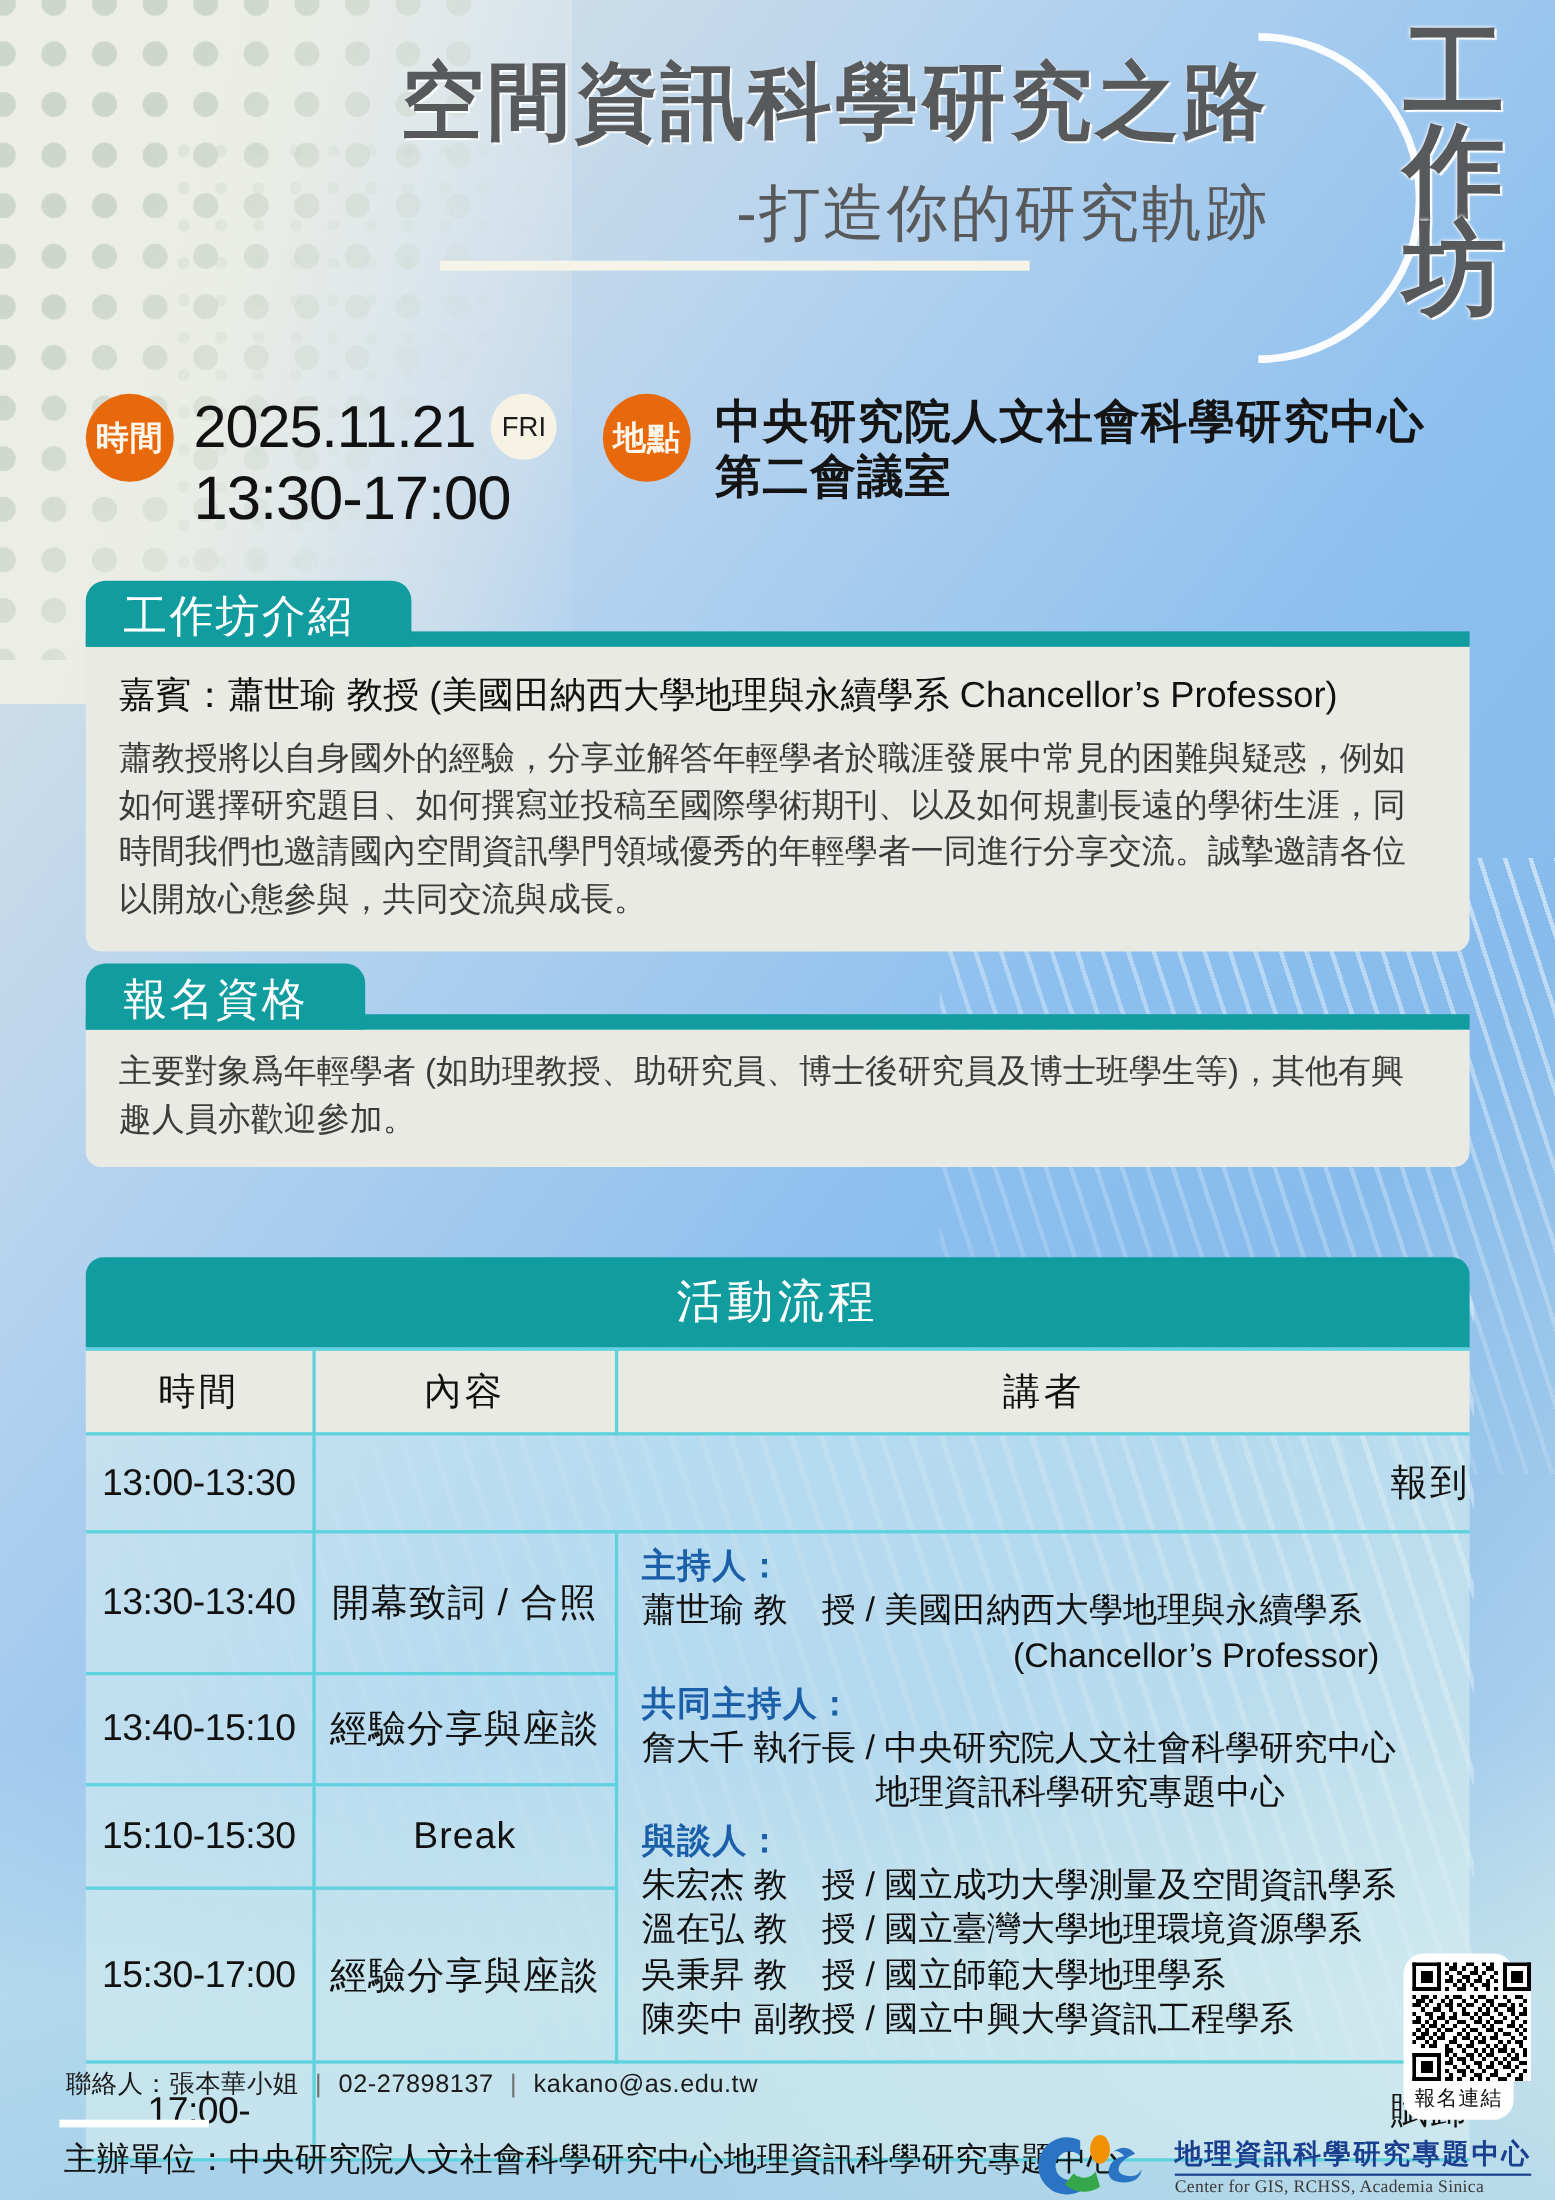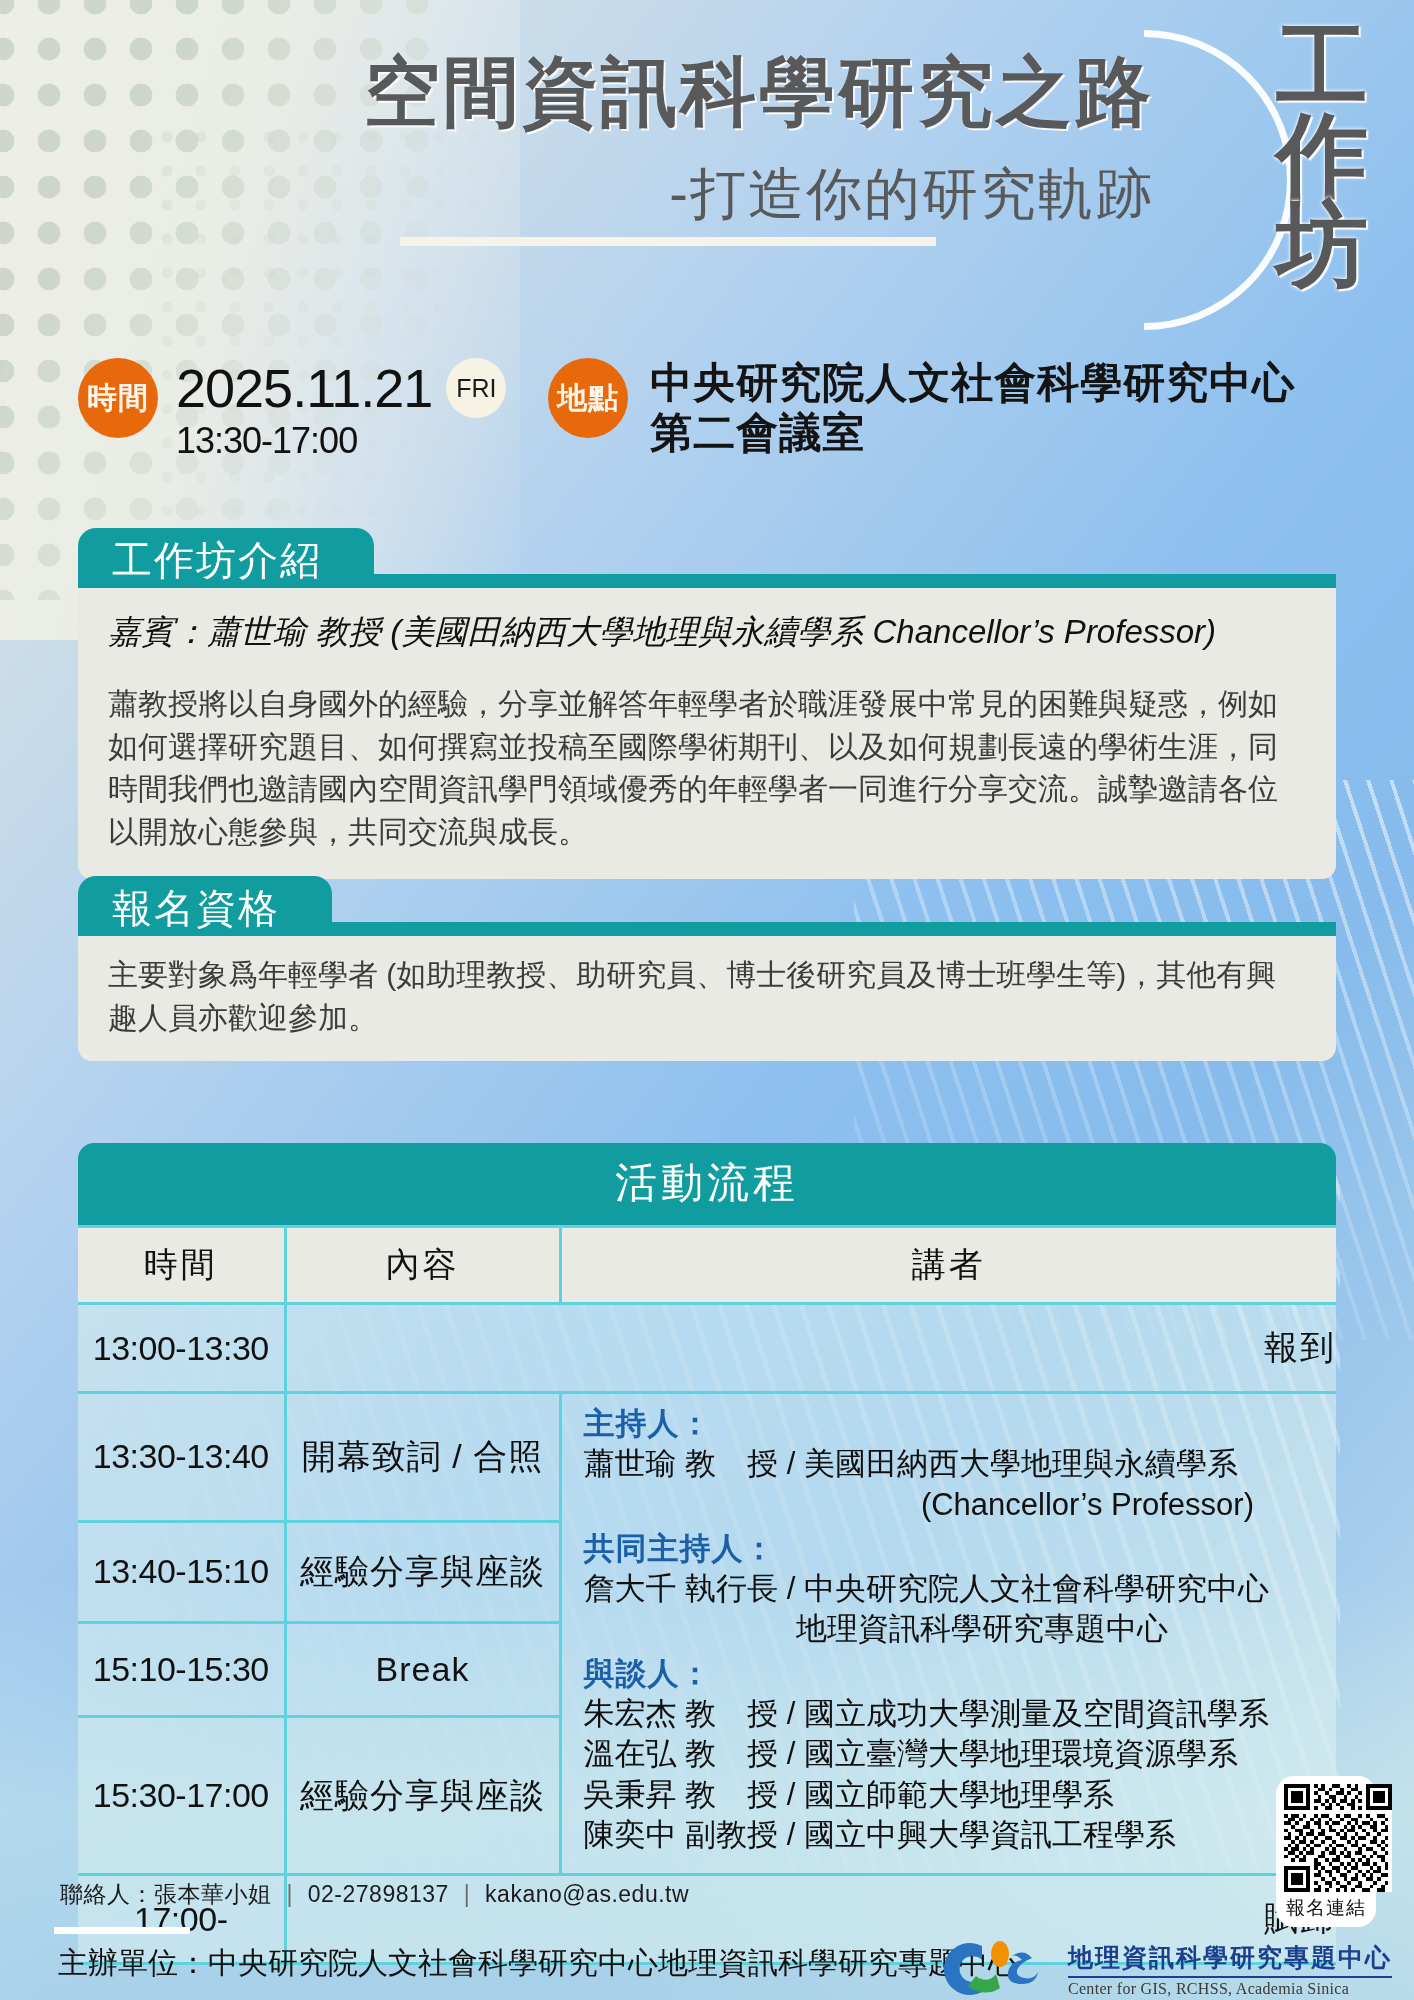--- a/index.html
+++ b/index.html
@@ -96,42 +96,42 @@
   }
   .info-text { margin-left: 18px; }
   .date-line { display: flex; align-items: center; }
   .date-big { font-size: 54px; font-weight: 400; color: #111; letter-spacing: -1px; line-height: 1; }
   .fri-badge {
     margin-left: 14px; width: 60px; height: 60px; border-radius: 50%;
     background: #f7f3e4; color: #1a1a1a;
     display: flex; align-items: center; justify-content: center;
     font-size: 25px; letter-spacing: 0px;
   }
-  .time-line { font-size: 36px; color: #111; margin-top: 2px; letter-spacing: -1px; }
+  .time-line { font-size: 56px; color: #111; margin-top: 2px; letter-spacing: -1px; }
   .place-block { margin-left: 22px; }
   .place-line { font-size: 42px; color: #141414; line-height: 1.18; letter-spacing: 1px; font-weight: bold; }
 
   
   .section { position: absolute; left: 78px; width: 1258px; }
   .sec-tab-row { position: relative; height: 60px; }
   .sec-tab {
     position: absolute; left: 0; top: 0; height: 60px;
     background: #119ca0; color: #fff;
     border-radius: 18px 18px 0 0;
     padding: 4px 52px 0 34px;
     font-size: 40px; font-weight: 500; letter-spacing: 2px;
     display: flex; align-items: center;
   }
   .sec-bar { position: absolute; left: 0; bottom: 0; width: 100%; height: 14px; background: #119ca0; }
   .sec-body {
     background: #e9eae3; border-radius: 0 0 14px 14px;
     padding: 22px 30px 26px 30px;
   }
   .sec-lead {
-    font-size: 33px; color: #111; letter-spacing: 0px; margin-bottom: 28px; font-style: italic;
+    font-size: 33px; color: #111; letter-spacing: 0px; margin-bottom: 14px;
   }
   .sec-para {
     font-size: 30px; color: #3c3c3c; line-height: 1.42; letter-spacing: 0px;
   }
 
   
   .sched { position: absolute; left: 78px; top: 1143px; width: 1258px; }
   .sched-head {
     background: #119ca0; color: #fff;
     border-radius: 16px 16px 0 0;

